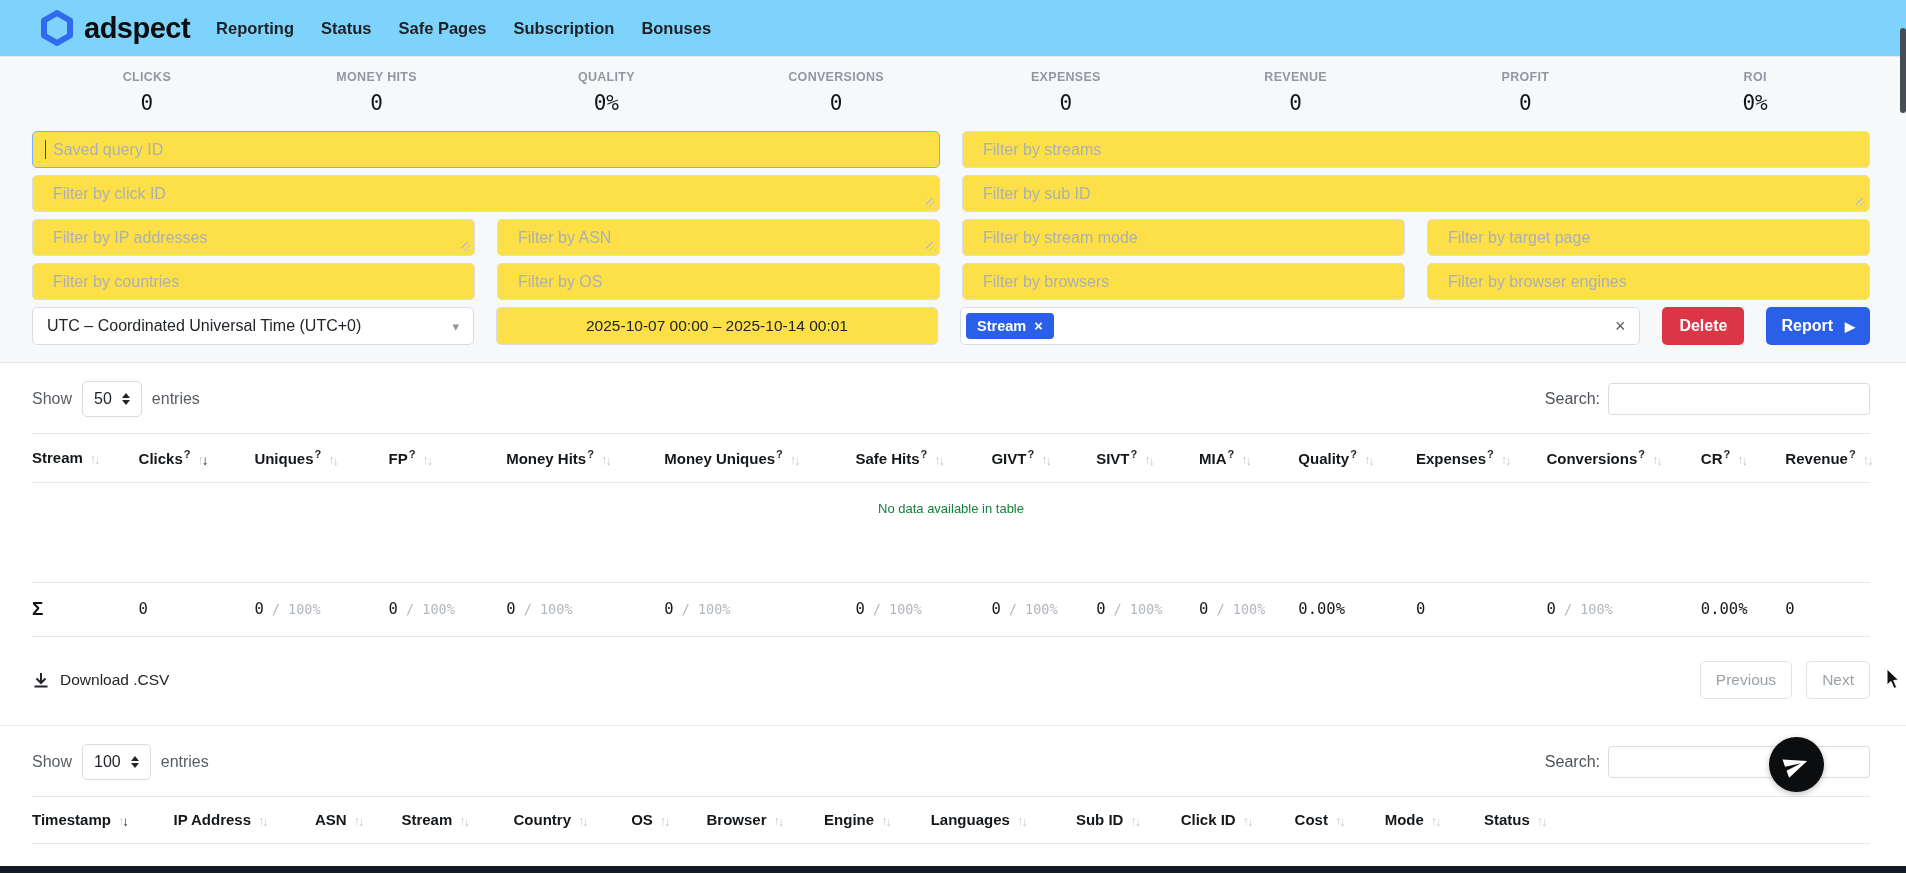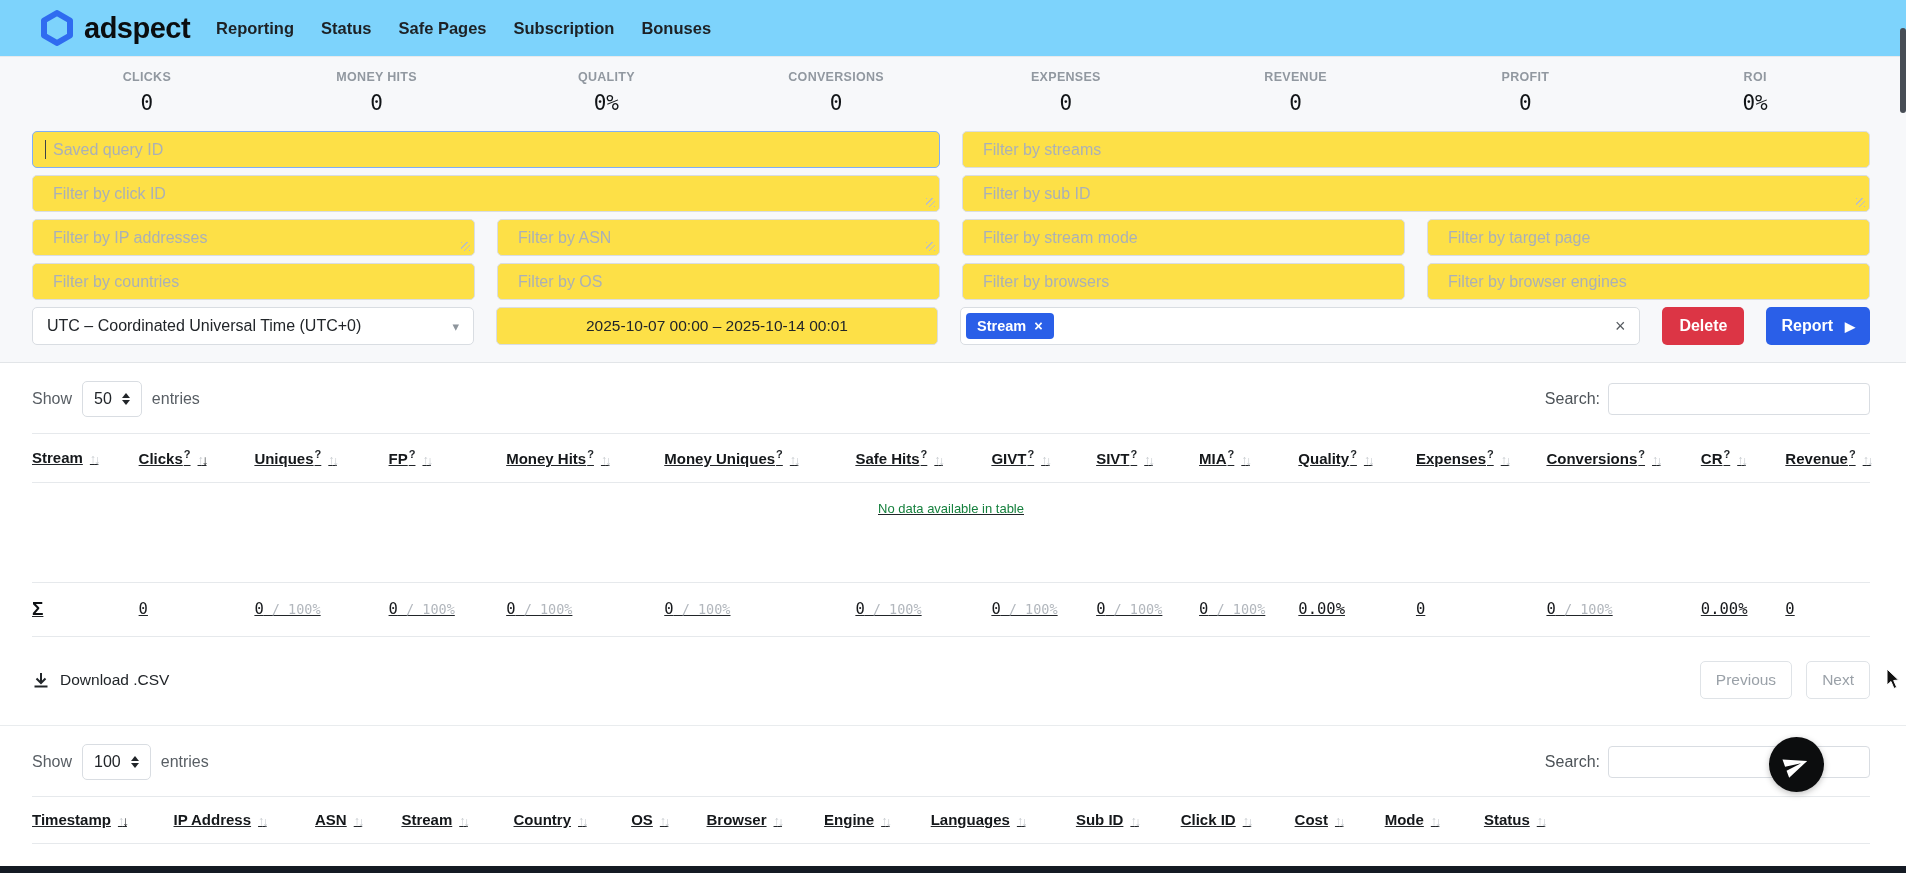--- a/index.html
+++ b/index.html
@@ -73,21 +73,21 @@
                       color:#212529; }
   .stepper { display:flex; flex-direction:column; gap:2px; }
   .stepper i { width:0; height:0; border-left:4px solid transparent; border-right:4px solid transparent; display:block; }
   .stepper .up { border-bottom:5px solid #212529; }
   .stepper .down { border-top:5px solid #212529; }
   .search-group { margin-left:auto; display:flex; align-items:center; gap:8px; }
   .search-label { color:#4c5257; font-size:16px; }
   .tbl-search { width:262px; height:32px; border:1px solid #d9dde2; border-radius:4px; outline:none;
                 padding:0 10px; font-size:15px; }
 
-  table.dt { width:100%; border-collapse:collapse; table-layout:fixed;text-decoration:underline; }
+  table.dt { width:100%; border-collapse:collapse; table-layout:fixed; }
   table.dt th { text-align:left; font-size:15px; font-weight:bold; color:#15181b;
                 padding:14px 4px 15px 0; white-space:nowrap; cursor:pointer; }
   .report-head { margin-top:15px; border-top:1px solid #e6e9ec; }
   .report-head table.dt thead tr { border-bottom:1px solid #e6e9ec; }
   .col-help { font-size:11px; color:#212529; margin-left:1px; }
   .sort-icons { margin-left:7px; font-size:12.5px; color:#c6cace; letter-spacing:-2px; }
   .sort-icons .arr-dn { position:relative; top:1px; }
   .sort-icons.sorted-desc .arr-dn { color:#16191c; font-weight:bold; font-size:13.5px; }
   .empty-row td { text-align:center; font-size:13px; color:#15803d; padding:18px 0 22px 0; }
 

